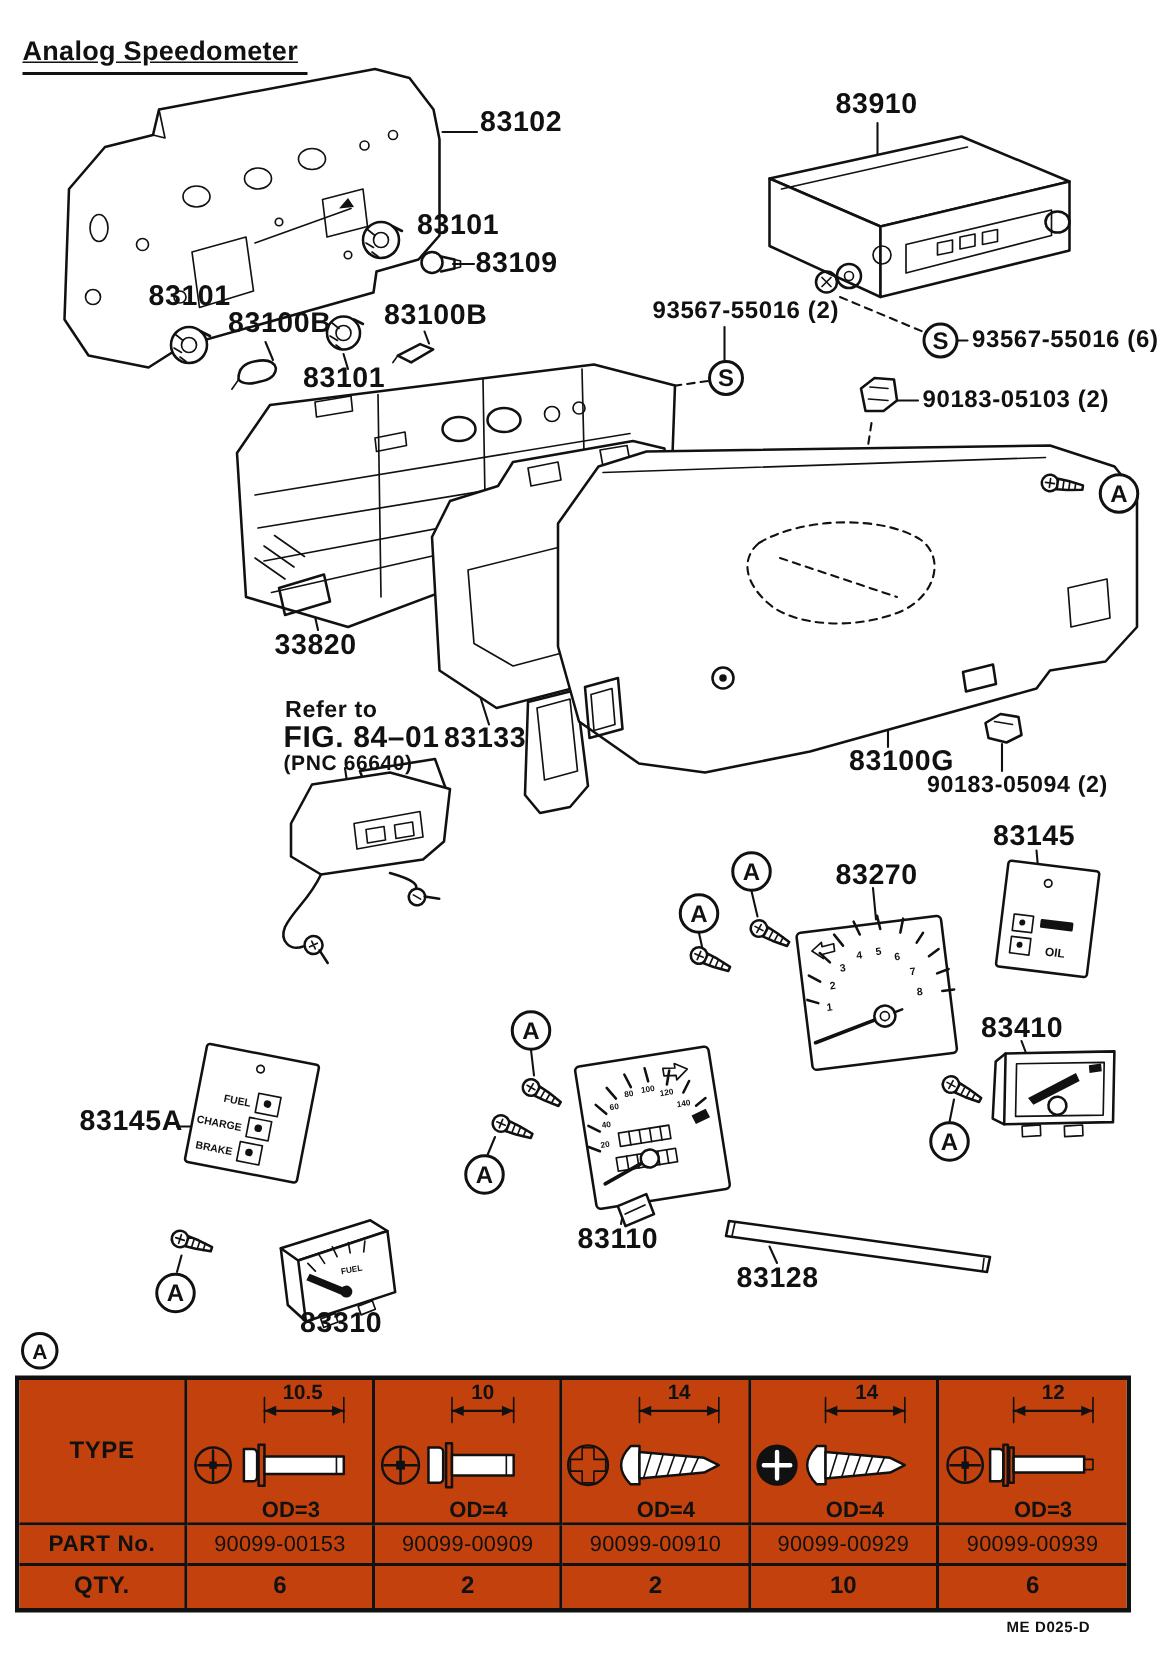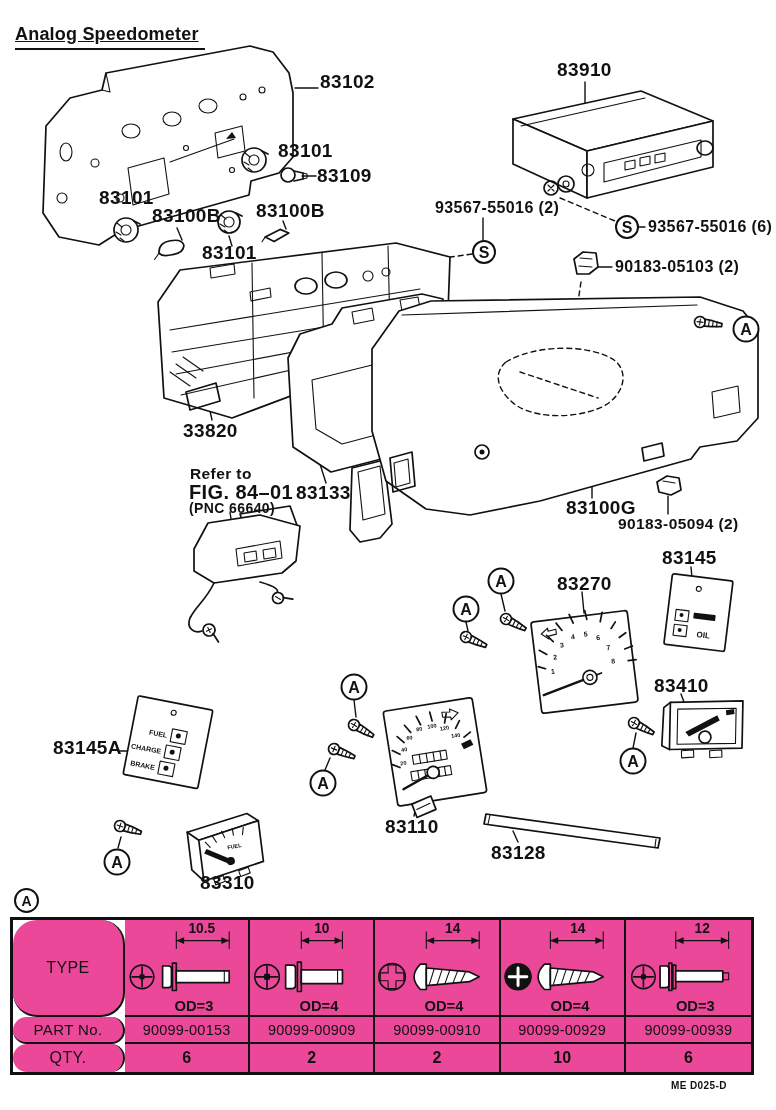--- a/index.html
+++ b/index.html
@@ -46,25 +46,25 @@
 
   
   .parts-table {
     position:absolute; left:10px; top:917px; width:744px; box-sizing:border-box;
     border:3px solid #111; display:grid;
     grid-template-columns:112px repeat(5, 1fr);
     grid-template-rows:97px 27px 28px; background:#fff;
   }
   .cell {
     border-right:2px solid #111; border-bottom:2px solid #111; box-sizing:border-box;
-    display:flex; align-items:center; justify-content:center; overflow:hidden; background:#ec4899;
+    display:flex; align-items:center; justify-content:center; overflow:hidden; background:#c2410c;
   }
   .cell.lc { border-right:none; }
   .cell.lr { border-bottom:none; }
-  .rowhead { font-weight:400; font-size:16px; letter-spacing:.4px;border-radius:24px; }
+  .rowhead { font-weight:700; font-size:16px; letter-spacing:.4px; }
   .rowhead.s { font-size:15px; }
   .pn  { font-weight:400; font-size:14.5px; letter-spacing:.2px; }
   .qty { font-weight:700; font-size:16px; }
   .typecell svg { display:block; }
   .dimnum { font:700 14px "Liberation Sans",sans-serif; text-anchor:middle; fill:#111; }
   .odnum  { font:700 15px "Liberation Sans",sans-serif; text-anchor:middle; fill:#111; }
   .crossw { stroke:#fff; stroke-width:3; fill:none; stroke-linecap:round; }
 </style>
 </head>
 <body>

